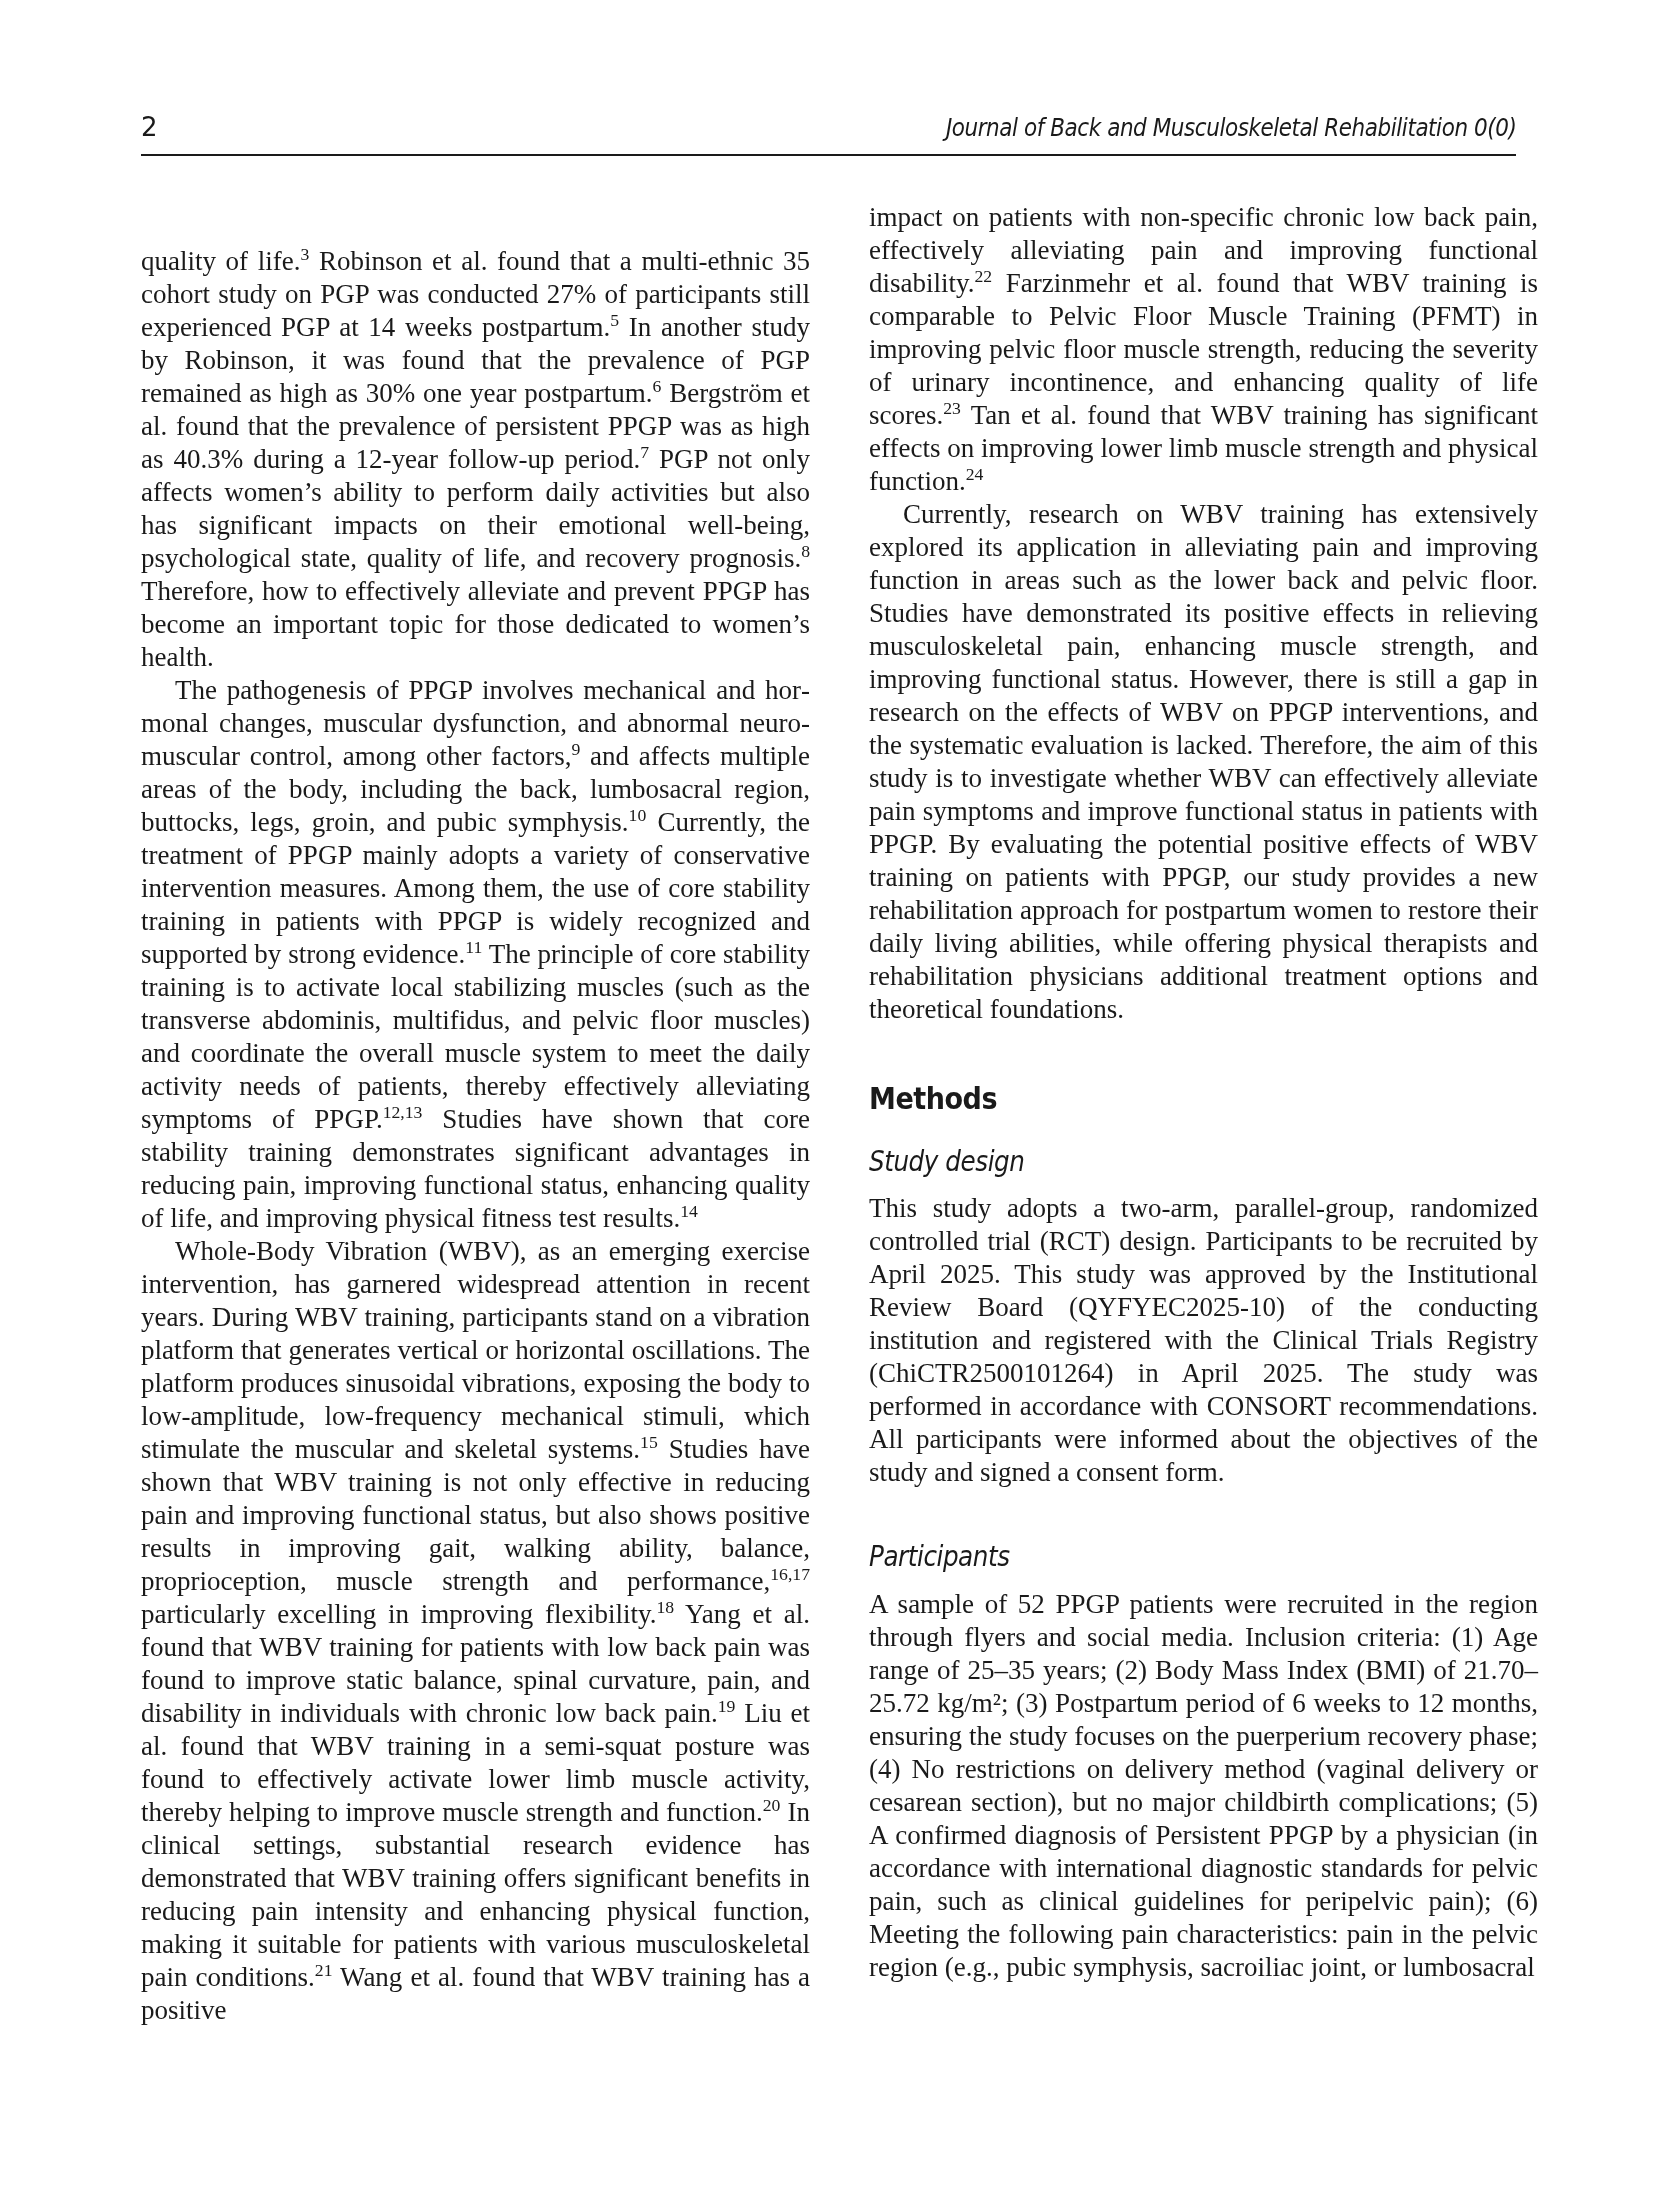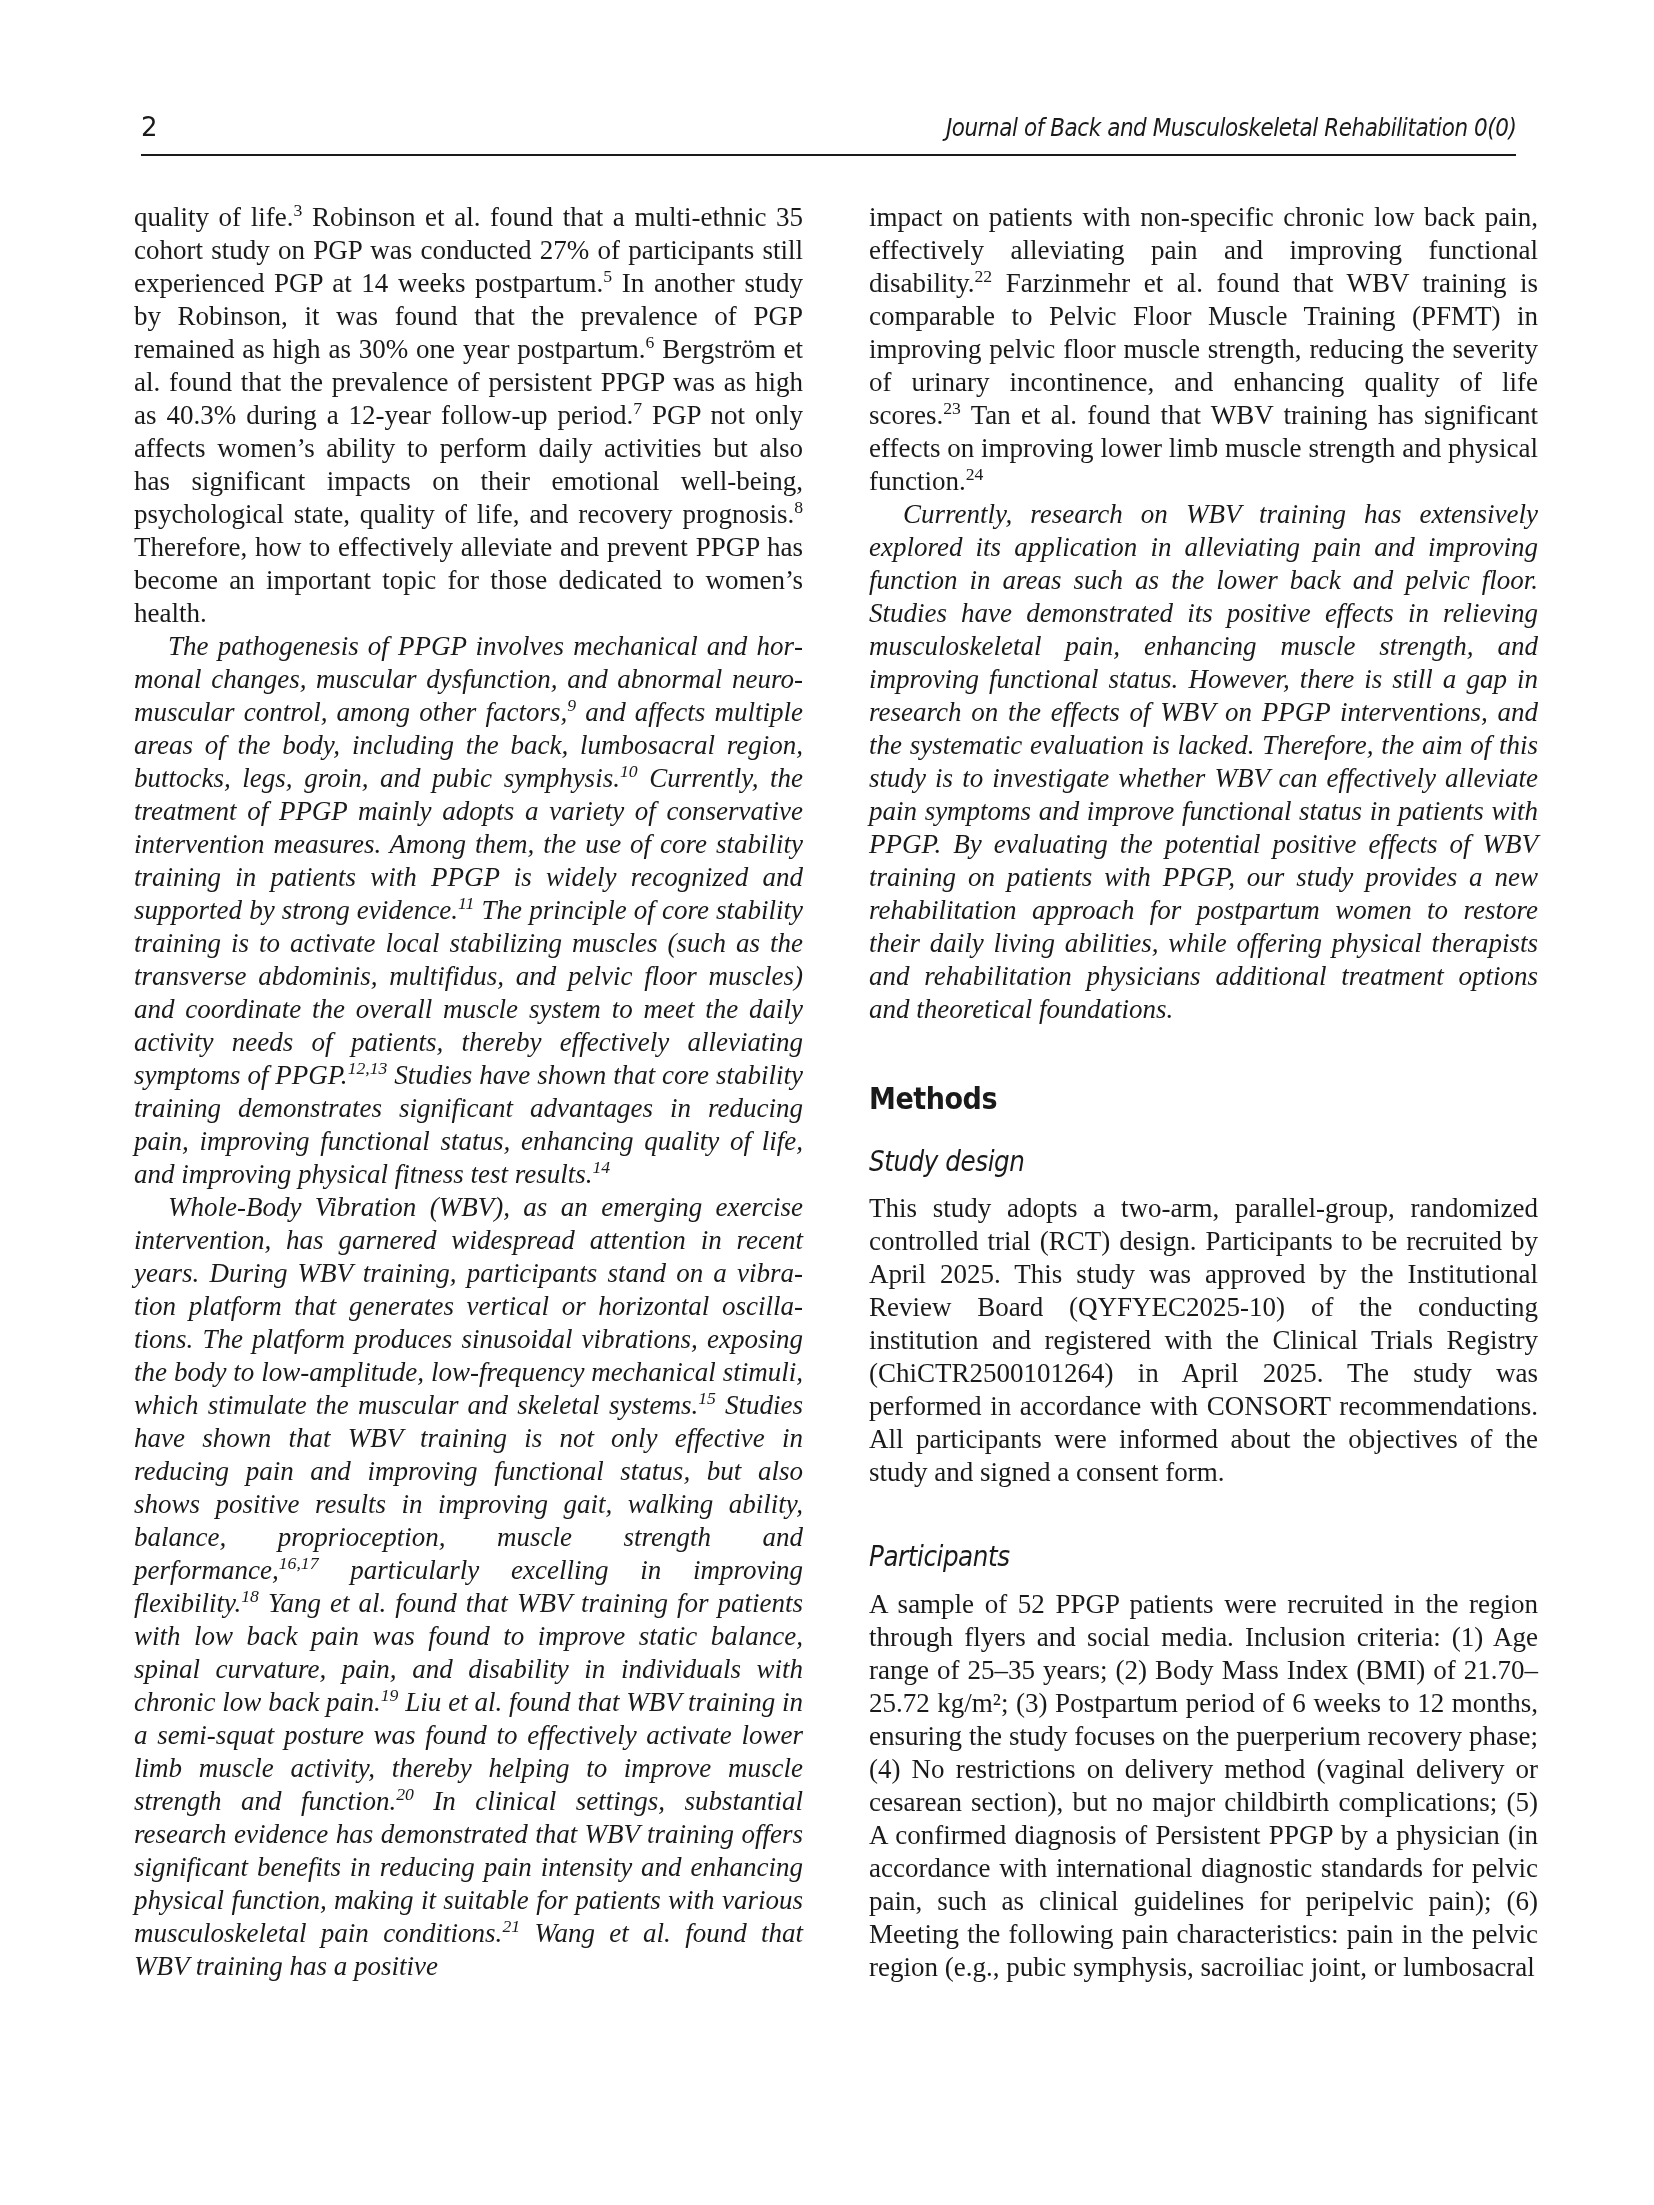--- a/index.html
+++ b/index.html
@@ -9,24 +9,24 @@
     border-bottom: 2.1px solid #1a1a1a;
     font-family: "DejaVu Sans", sans-serif;
   }
   .page-number { position: absolute; left: 0; top: 0; font-size: 26px; }
   .journal-title { position: absolute; right: 0; top: 1px; font-size: 25px; font-style: italic; letter-spacing: -0.5px; transform: scaleX(0.86); transform-origin: right center; }
   .column {
     position: absolute; top: 201px; width: 669px;
     font-family: "Liberation Serif", serif; font-size: 27px; line-height: 33px;
     text-align: justify; hyphens: manual;
   }
-  .col-left { left: 134px; }
+  .col-left { left: 141px; margin-top: 44px; }
   .col-right { left: 841px; margin-left: 28px; }
   .column p { margin: 0; }
-  .column p.indent { text-indent: 34px; font-style: italic; }
+  .column p.indent { text-indent: 34px; }
   sup { font-size: 17.7px; line-height: 0; vertical-align: 10.4px; }
   h2.section {
     font-family: "DejaVu Sans", sans-serif; font-weight: bold; font-size: 30px;
     margin: 52px 0 0 0; line-height: 42px; letter-spacing: -0.5px;
     transform: scaleX(0.9); transform-origin: left center;
   }
   h3.subsection {
     font-family: "DejaVu Sans", sans-serif; font-style: italic; font-weight: normal; font-size: 28px;
     margin: 21px 0 9.4px 0; line-height: 42px; letter-spacing: -0.5px;
     transform: scaleX(0.88); transform-origin: left center;

